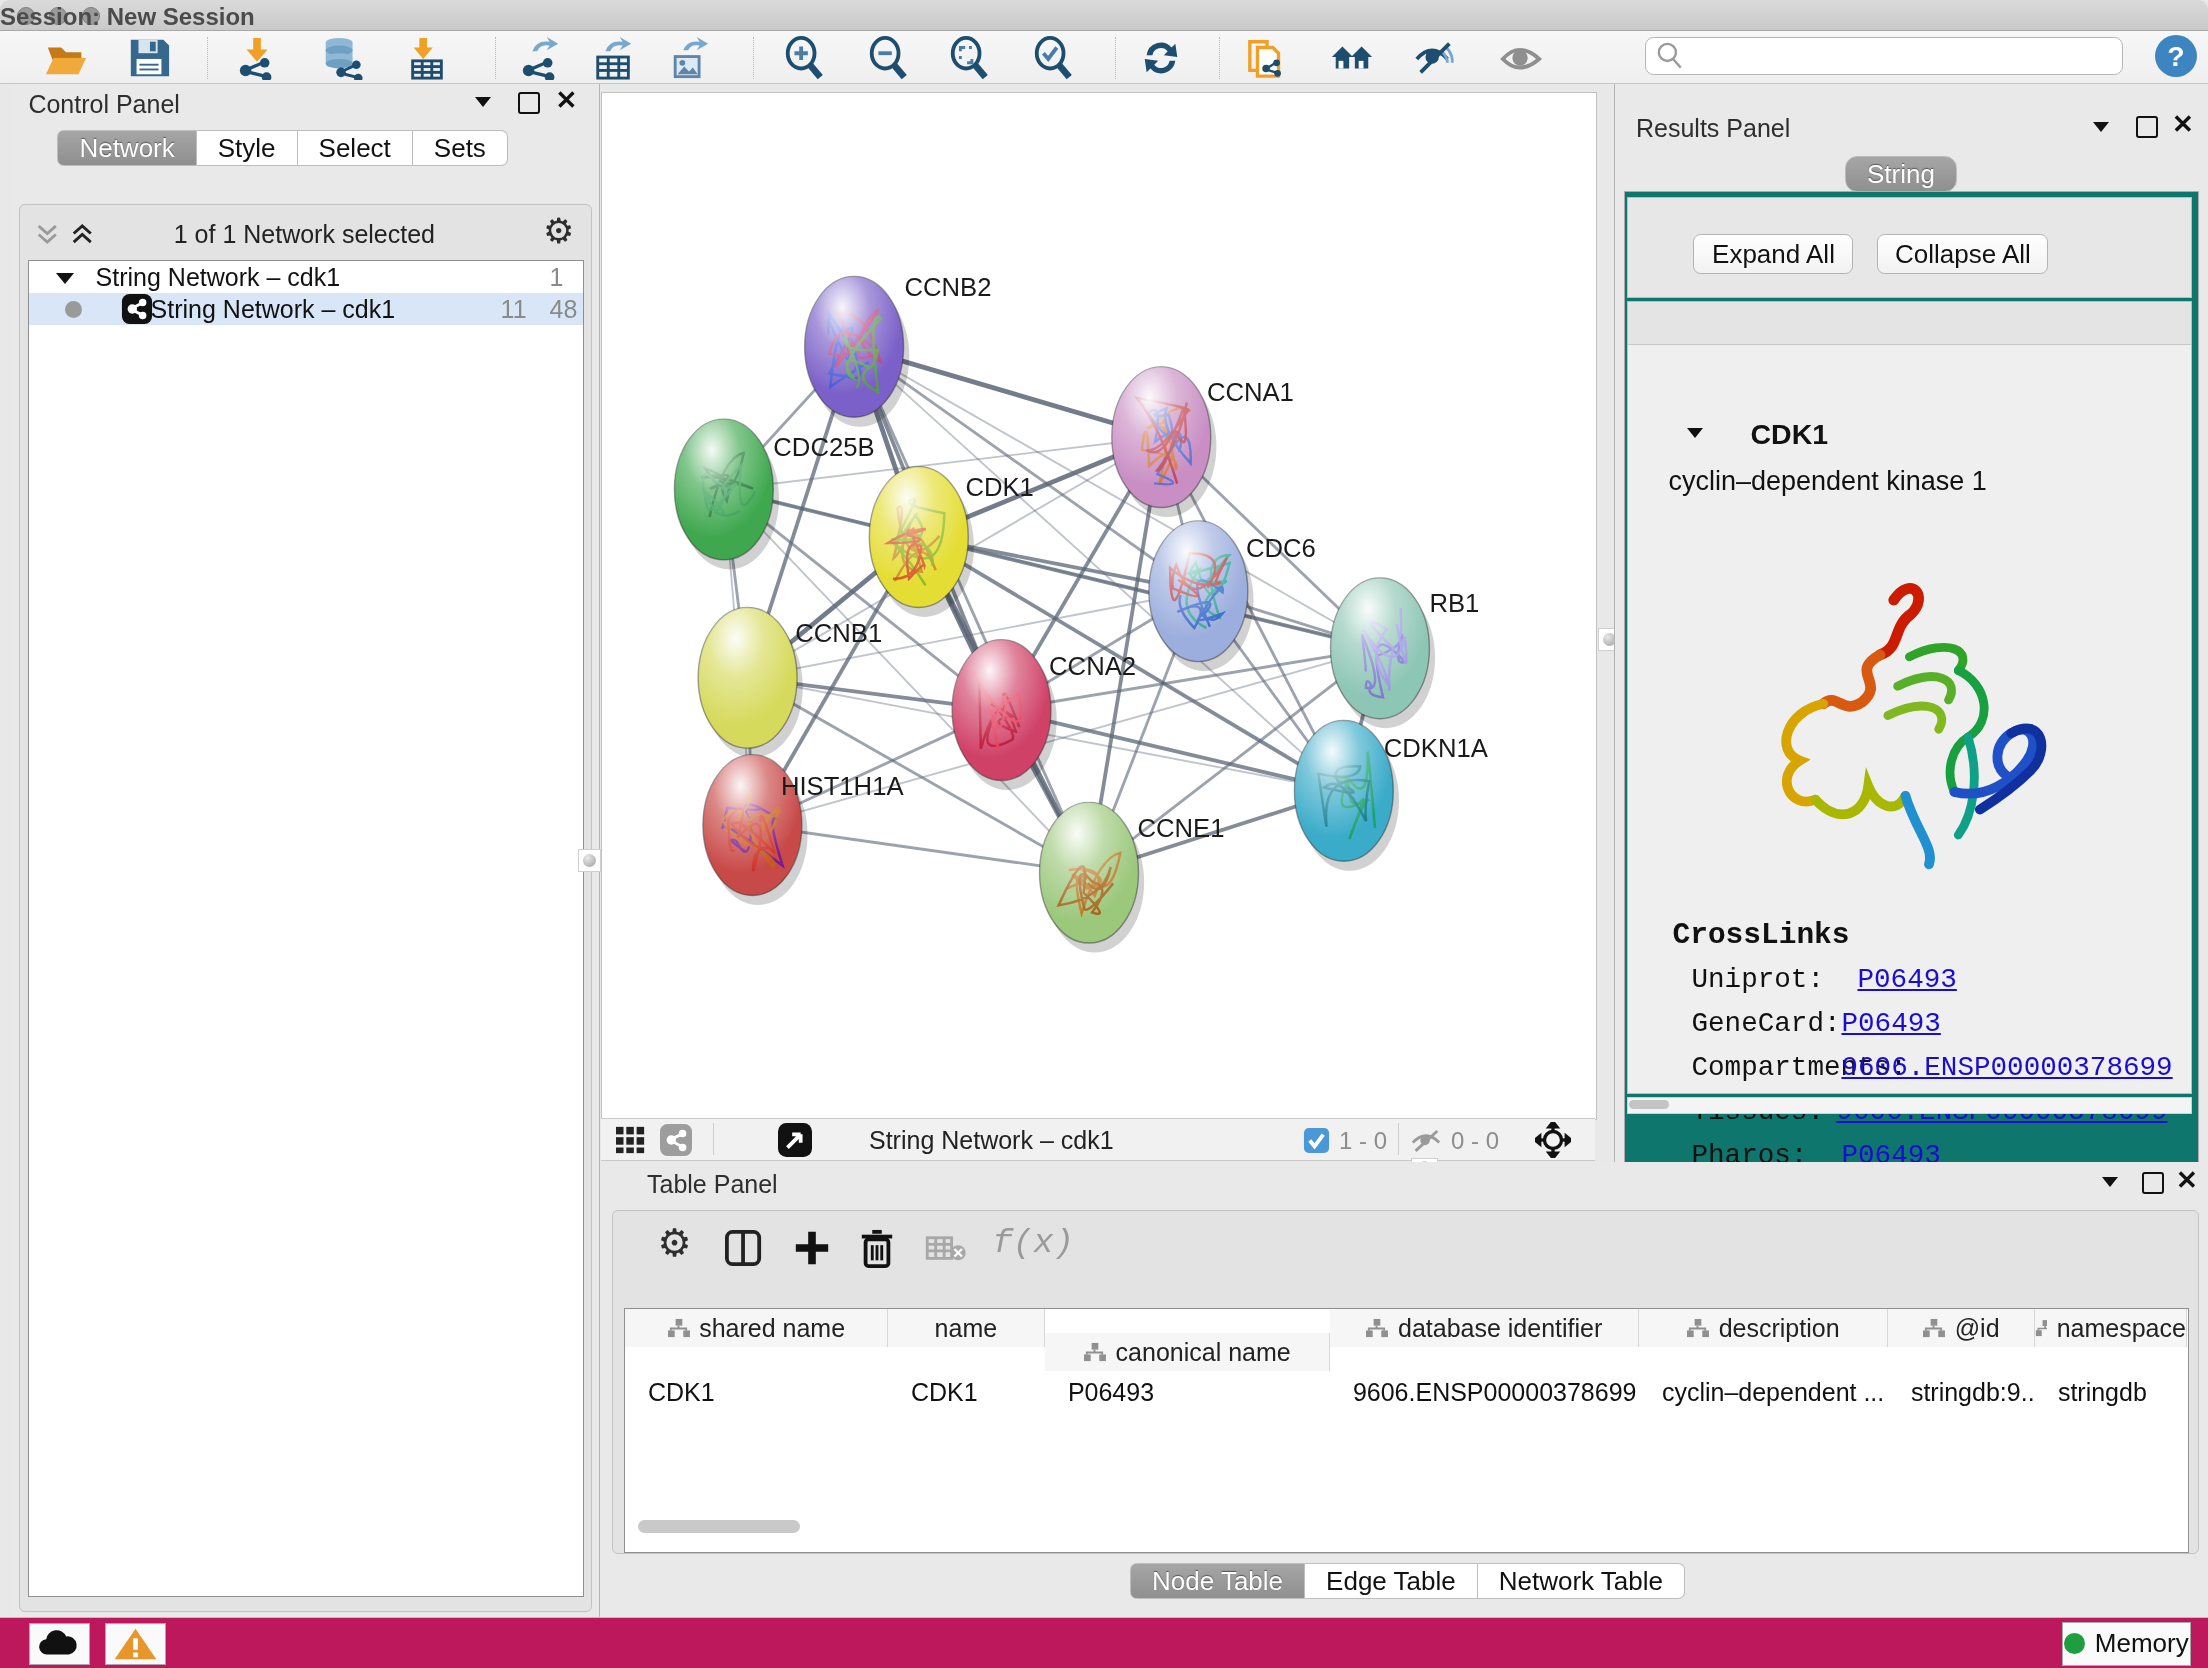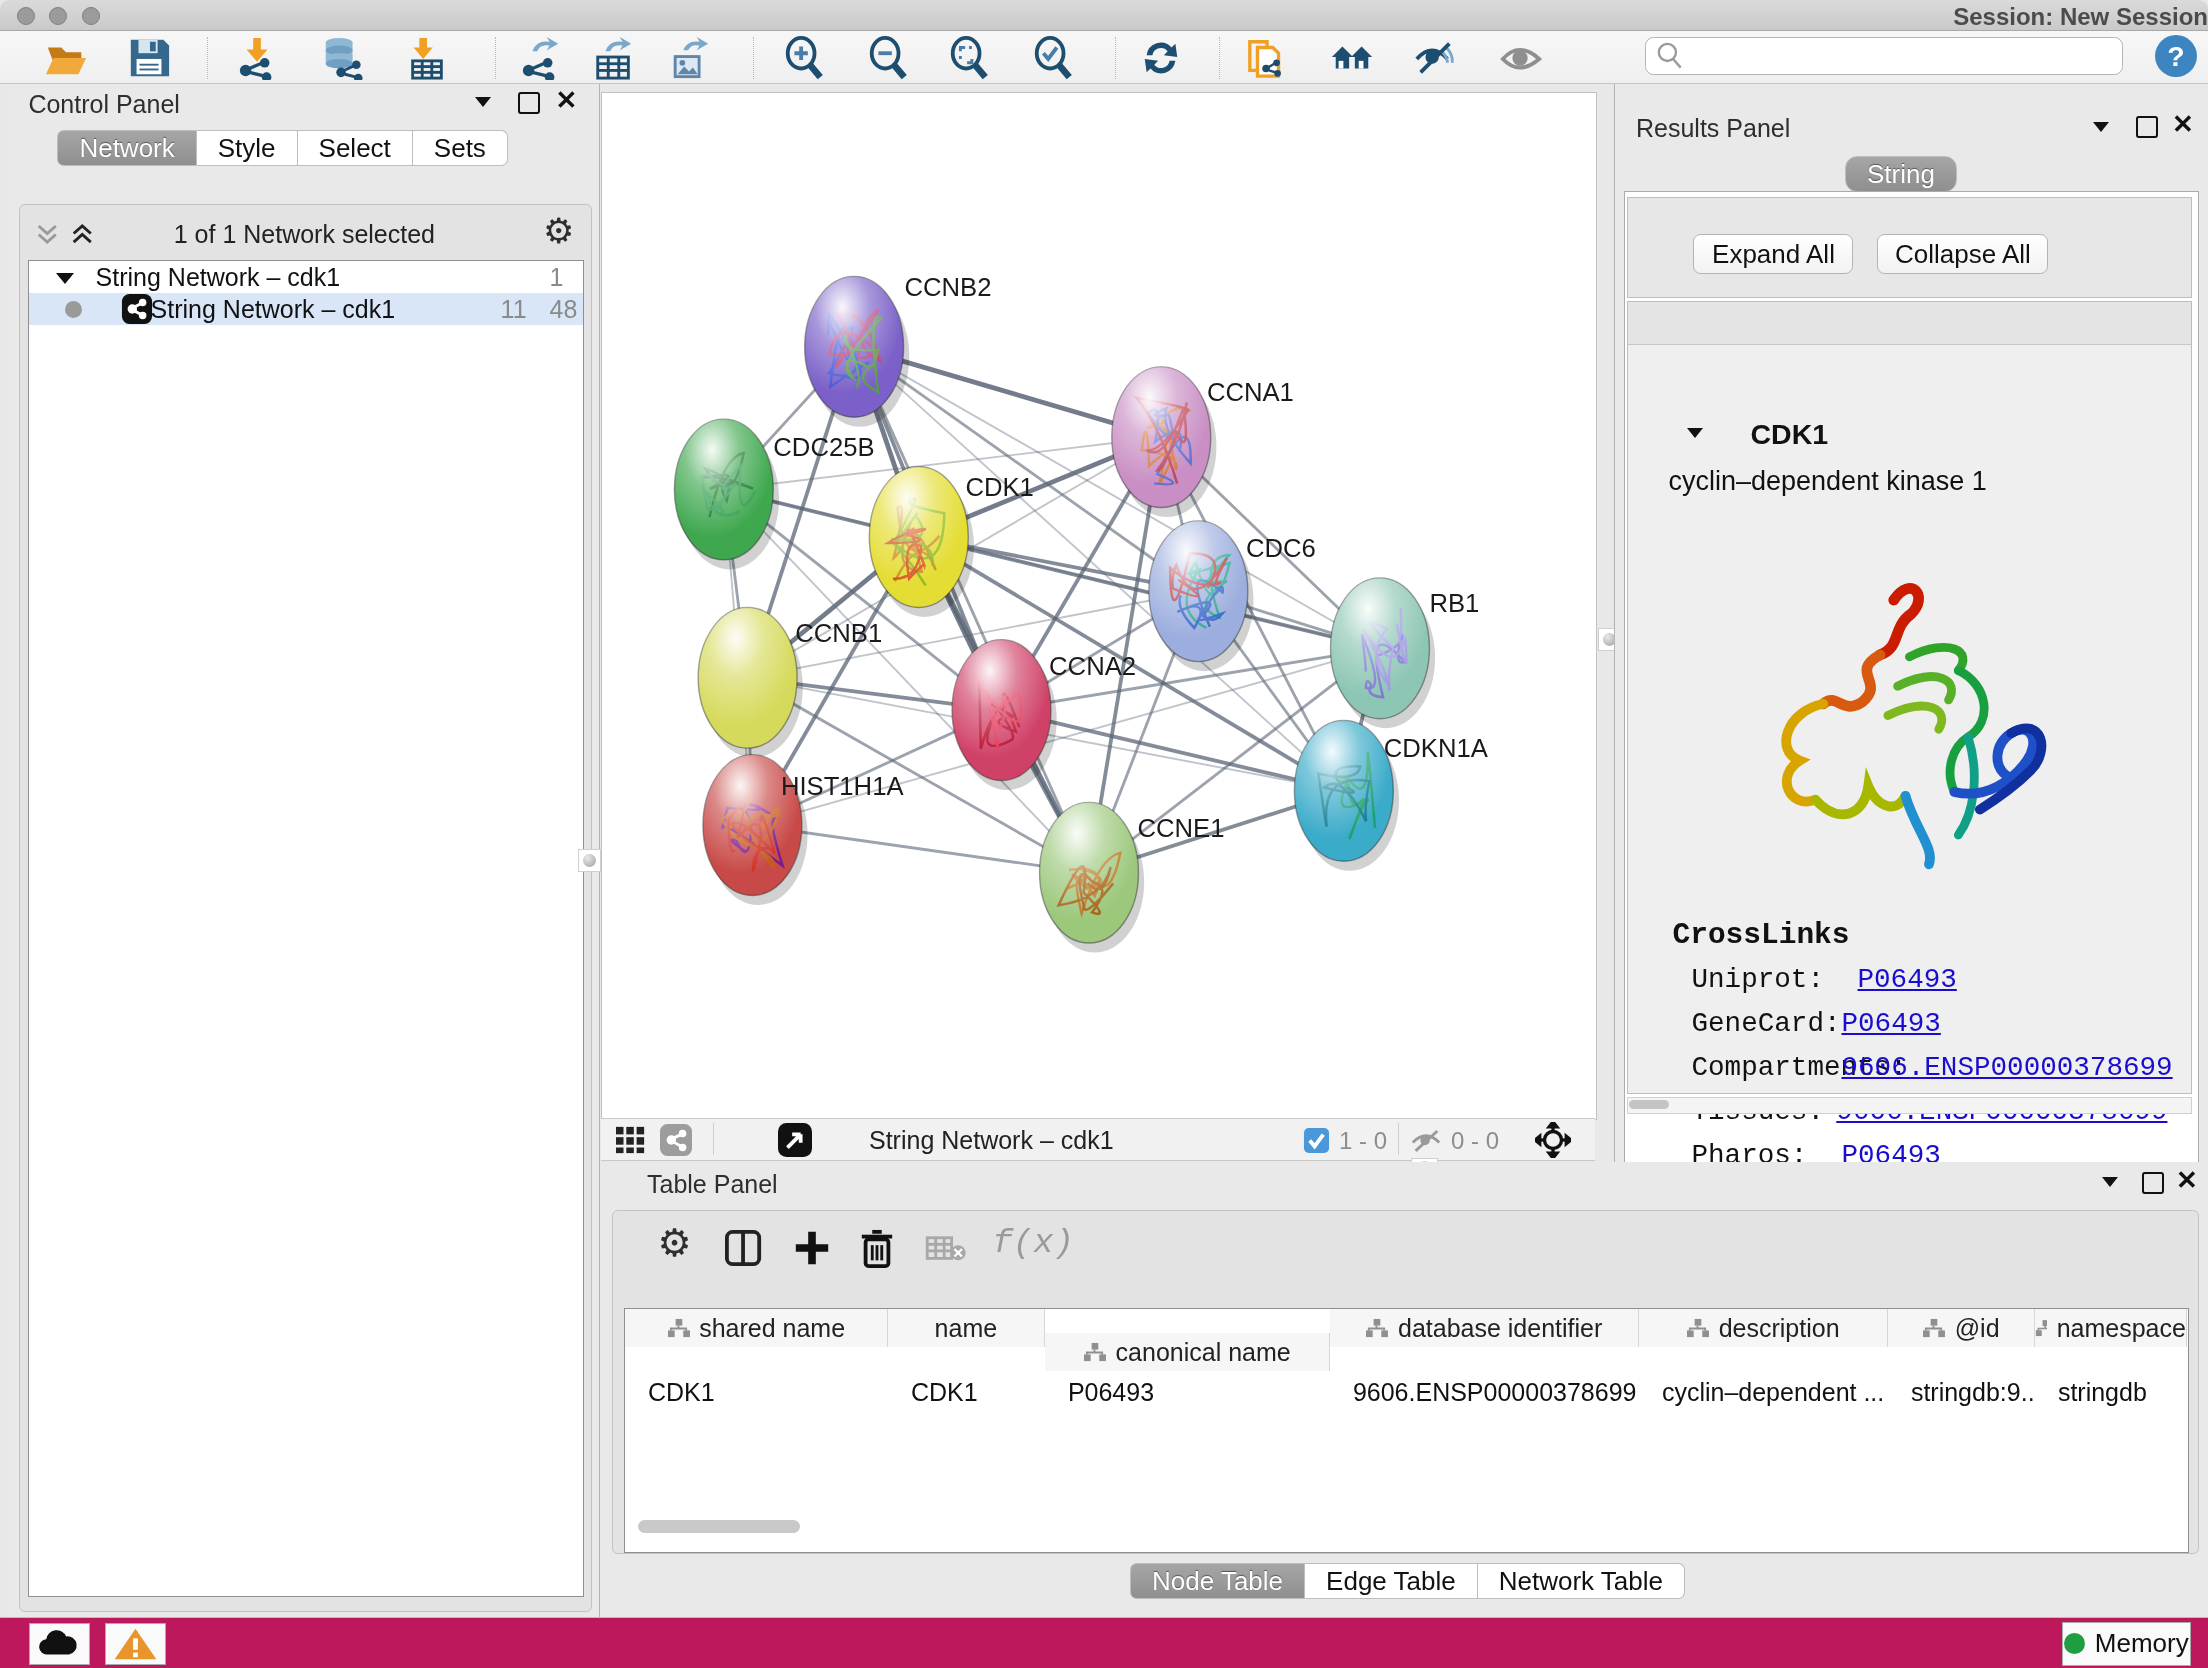--- a/index.html
+++ b/index.html
@@ -2,21 +2,21 @@
 <html style="font-size:15px"><head>
 <meta charset="utf-8">
 <style>
   html,body{margin:0;padding:0;background:#e8e8e8;width:2208px;height:1668px;overflow:hidden;
     font-family:"Liberation Sans",sans-serif;-webkit-font-smoothing:antialiased;}
   .abs{position:absolute;}
   
   #titlebar{left:0;top:0;width:2208px;height:30px;background:linear-gradient(#dadada,#c9c9c9);
     border-bottom:1px solid #a8a8a8;border-radius:9.5px 9.5px 0 0;}
   .tlight{width:16px;height:16px;border-radius:50%;background:#9b9b9b;border:1px solid #7f7f7f;top:6.7px;}
-  #win-title{width:100%;text-align:right;top:2.9px;font-size:24px;font-weight:600;color:#4b4b4b;}
+  #win-title{width:100%;text-align:left;top:2.9px;font-size:24px;font-weight:600;color:#4b4b4b;}
   
   #toolbar{left:0;top:31px;width:2208px;height:52px;background:linear-gradient(#f7f7f7,#efefef);
     border-bottom:1px solid #c6c6c6;}
   .tbtn{top:4.8px;width:44px;height:44px;}
   .tsep{top:5.7px;width:0;height:42px;border-left:1.9px dotted #b9b9b9;}
   #searchbox{left:1645px;top:5.7px;width:476px;height:36px;background:#fff;border:1px solid #b5b5b5;
     border-radius:8.6px;}
   #helpbtn{left:2155px;top:3.8px;width:42px;height:42px;border-radius:50%;background:#3d85c0;
     color:#fff;font-weight:bold;font-size:28.5px;text-align:center;line-height:42px;}
   
@@ -46,21 +46,21 @@
   #network-panel{left:601px;top:84px;width:1002px;height:1075px;}
   #net-canvas{left:0px;top:7.6px;width:994px;height:1026px;background:#fff;border:1px solid #c2c2c2;}
   #net-toolbar{left:0px;top:1034px;width:994px;height:41px;background:#f1f1f1;
     border-top:1px solid #c9c9c9;border-bottom:1px solid #c9c9c9;}
   .ntsep{top:3.8px;width:0;height:32px;border-left:1px solid #cfcfcf;}
   #net-title{font-size:25px;color:#222;}
   .ntnum{font-size:24px;color:#8d8d8d;}
   
   #results-panel{left:1614px;top:84px;width:594px;height:1533px;background:#e9e9e9;
     border-left:1.9px solid #b4b4b4;}
-  #rp-outer{left:8.6px;top:107px;width:573px;height:1375px;background:#ffffff;border:1px solid #ababab;}
+  #rp-outer{left:8.6px;top:107px;width:573px;height:1375px;background:#0f766e;border:1px solid #ababab;}
   #rp-expandbox{left:2.9px;top:4.8px;width:563px;height:99px;background:#e7e7e7;border:1px solid #bdbdbd;}
   .rp-btn{top:36px;height:38px;background:linear-gradient(#ffffff,#f2f2f2);border:1px solid #b3b3b3;
     border-radius:7.6px;font-size:26px;color:#111;text-align:center;line-height:38px;}
   #rp-gene{left:2.9px;top:109px;width:563px;height:791px;background:#efefef;border:1px solid #bdbdbd;}
   #rp-gene-hd{height:42px;background:#e4e4e4;border-bottom:1px solid #c8c8c8;}
   .serif{font-family:Liberation Mono, monospace;}
   .xlink{color:#1a0dd0;text-decoration:underline;font-size:27.6px;}
   .xlabel{font-size:27.6px;color:#111;}
   #rp-scroll{left:2.9px;top:905px;width:563px;height:15px;background:#f4f4f4;border:1px solid #cfcfcf;}
   

